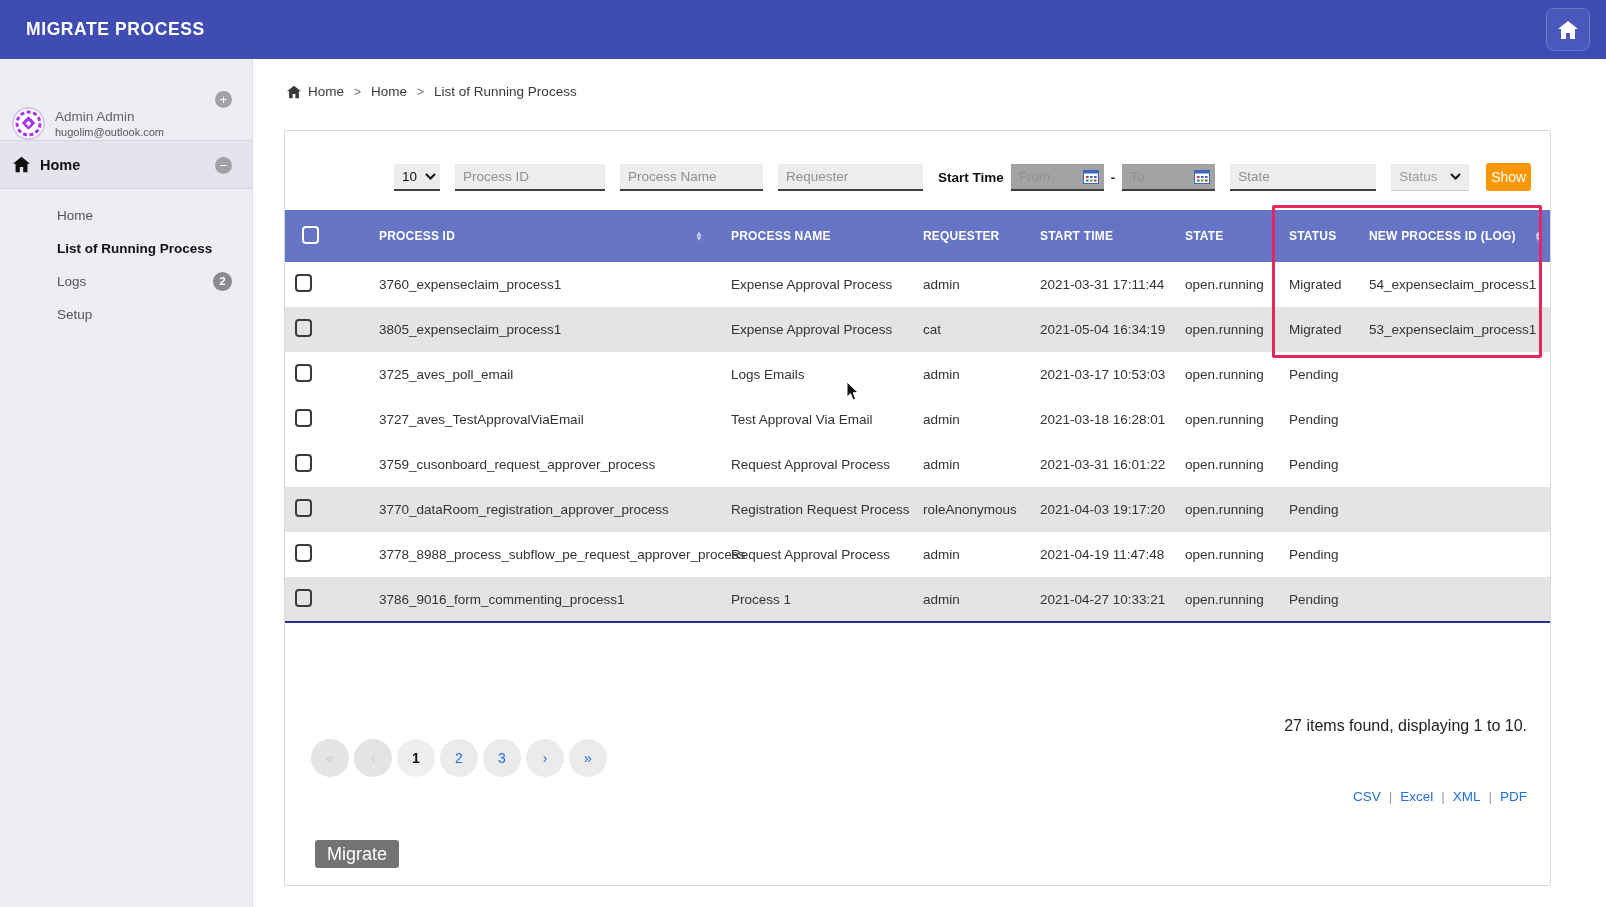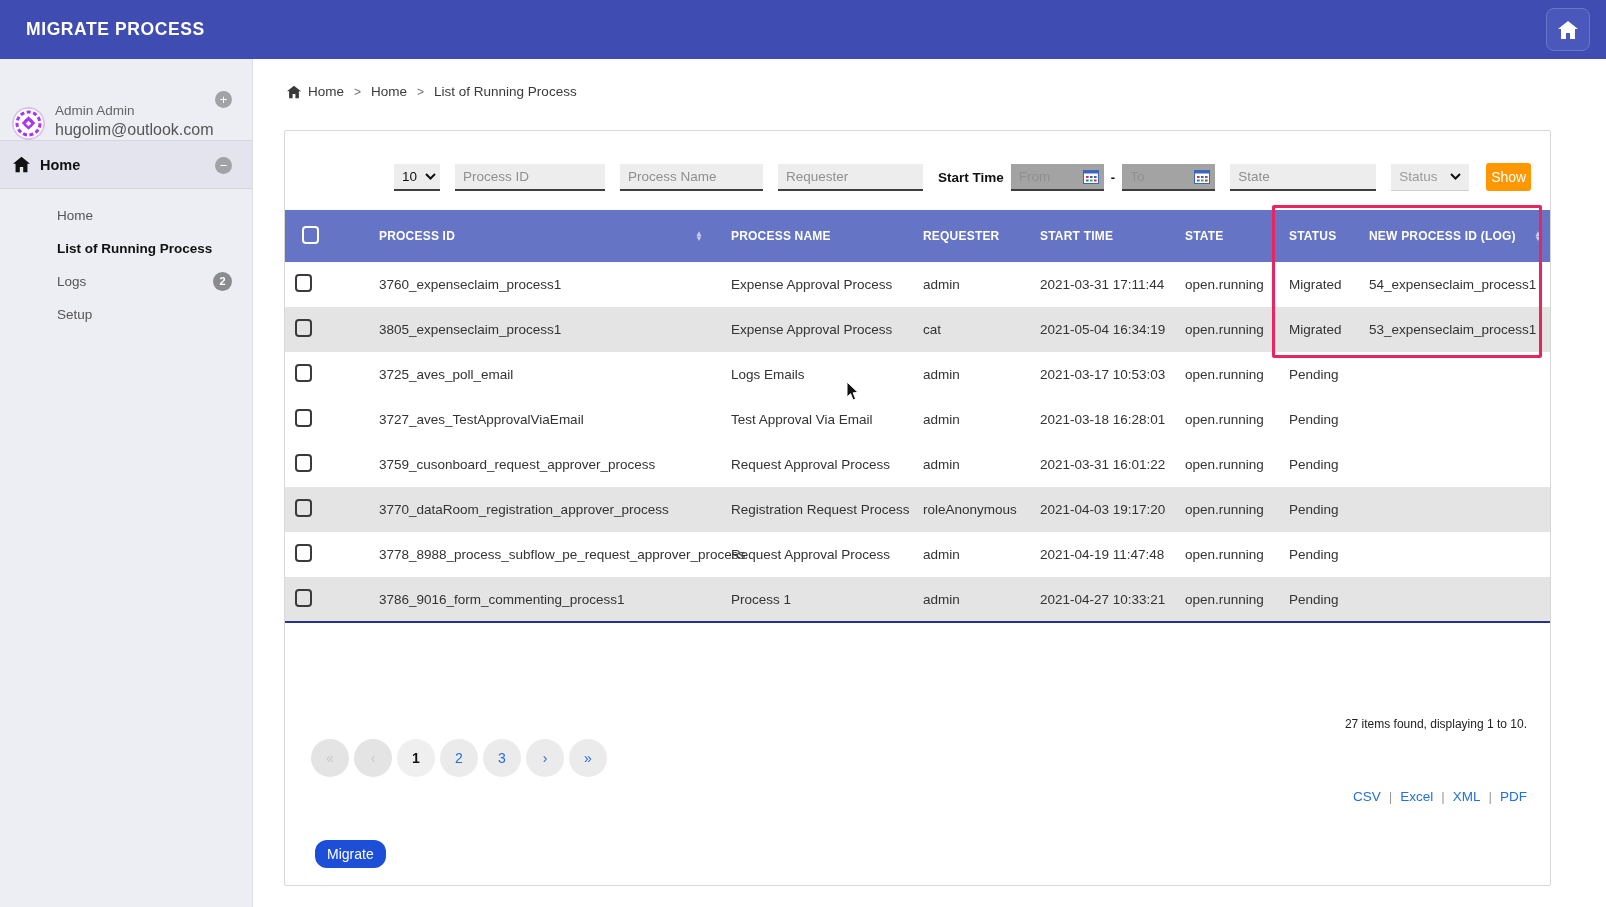--- a/index.html
+++ b/index.html
@@ -18,21 +18,21 @@
 
   
   .sidebar { position:absolute; left:0; top:59px; width:253px; height:848px;
     background:#ededf4; border-right:1px solid #dcdce4; }
   .profile { position:relative; height:81px; display:flex; align-items:flex-end; padding:0 12px; }
   .avatar { width:33px; height:33px; border-radius:50%; background:#fff; flex:0 0 33px;
     display:flex; align-items:center; justify-content:center; overflow:hidden;
     box-shadow:0 0 0 1px #d9c2ee inset; }
   .profile-text { margin-left:10px; line-height:1.25; }
   .profile-name { font-size:13.5px; color:#666; }
-  .profile-email { font-size:16px; color:#555; }
+  .profile-email { font-size:11px; color:#555; }
   .circle-btn { width:17px; height:17px; border-radius:50%; background:#a2a2a6; border:none;
     color:#fff; font-size:13px; line-height:15px; text-align:center; cursor:pointer; padding:0; }
   .profile .circle-btn { position:absolute; right:20px; top:32px; }
   .side-divider { height:1px; background:#d6d6e0; }
   .section-header { position:relative; height:48px; background:#e4e4ee;
     border-bottom:1px solid #d6d6e0; display:flex; align-items:center; padding-left:12px;
     cursor:pointer; }
   .section-header .label { font-size:14.5px; font-weight:700; color:#111; margin-left:9px; }
   .section-header .circle-btn { position:absolute; right:20px; top:16px; }
   .side-nav { padding-top:10px; }
@@ -82,35 +82,35 @@
   .sort-ic { margin-left:auto; margin-right:18px; display:flex; flex-direction:column;
     line-height:5px; font-size:8px; color:#c9cde8; }
   .tbl td { height:45px; font-size:13.5px; color:#333; padding-left:10px; }
   .tbl tr.alt td { background:#e4e4e4; }
   .tbl tbody { border-bottom:2px solid #27328f; }
   .cb { width:17px; height:18px; border:2px solid #3a3a3a; border-radius:4px; background:transparent;
     display:inline-block; cursor:pointer; }
   .cb.white { border-color:#fff; margin-left:7px; }
   .cb-cell { text-align:left; padding-left:27px; }
 
-  .summary { position:absolute; right:23px; top:586px; font-size:12px; color:#222; }
+  .summary { position:absolute; right:23px; top:586px; font-size:16px; color:#222; }
 
   
   .pager { position:absolute; left:26px; top:608px; display:flex; gap:5px; }
   .pg { width:38px; height:38px; border-radius:50%; border:none; background:#ebebeb;
     font-size:14px; cursor:pointer; color:#2170dd; font-family:"Liberation Sans",sans-serif; }
   .pg.disabled { background:#e4e4e4; color:#c9c9c9; }
   .pg.current { background:#efefef; color:#111; font-weight:600; }
 
   .exports { position:absolute; right:23px; top:658px; font-size:13.5px; display:flex; gap:8px;text-align:right; }
   .exports a { color:#2170dd; text-decoration:none; cursor:pointer; }
   .exports .bar { color:#9a9a9a; }
 
   .migrate-btn { position:absolute; left:30px; top:709px; height:28px; padding:0 12px;
-    background:#1d4ed8; color:#fff; border:none; border-radius:12px; font-size:14px;
+    background:#737373; color:#fff; border:none; border-radius:3px; font-size:18px;
     cursor:pointer; font-family:"Liberation Sans",sans-serif; }
 
   .hl-rect { position:absolute; left:987px; top:74px; width:270px; height:153px;
     border:3px solid #e8255f; border-radius:2px; pointer-events:none; z-index:6; }
 
   .cursor { position:absolute; left:593px; top:322px; z-index:9; pointer-events:none; }
 </style>
 </head>
 <body>
 

